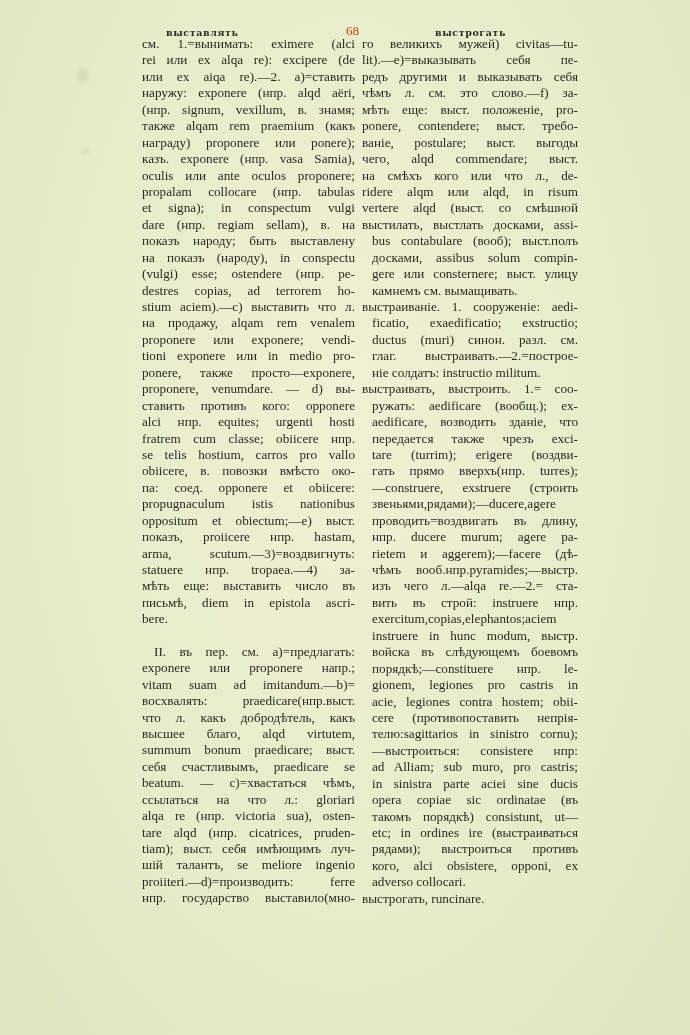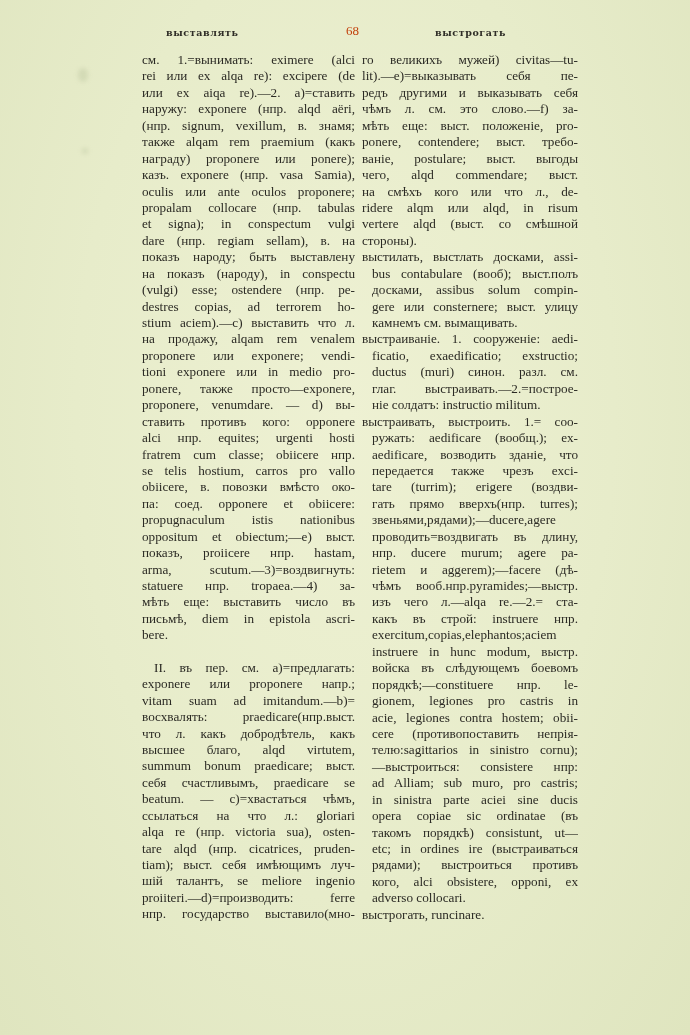--- a/index.html
+++ b/index.html
@@ -51,21 +51,21 @@
       left: 435px;
       top: 4px;
       font-family: "DejaVu Serif", serif;
       font-weight: bold;
       font-size: 9.5px;
       letter-spacing: 0.6px;
       color: #2e2c26;
     }
     .column {
       position: absolute;
-      top: 52px;
+      top: 36px;
     }
     .col-left {
       left: 142px;
       width: 213px;
     }
     .col-right {
       left: 362px;
       width: 216px;
     }
     .line {
@@ -169,44 +169,44 @@
       <div class="line">lit).—e)=выказывать себя пе-</div>
       <div class="line">редъ другими и выказывать себя</div>
       <div class="line">чѣмъ л. см. это слово.—f) за-</div>
       <div class="line">мѣть еще: выст. положеніе, pro-</div>
       <div class="line">ponere, contendere; выст. требо-</div>
       <div class="line">ваніе, postulare; выст. выгоды</div>
       <div class="line">чего, alqd commendare; выст.</div>
       <div class="line">на смѣхъ кого или что л., de-</div>
       <div class="line">ridere alqm или alqd, in risum</div>
       <div class="line">vertere alqd (выст. со смѣшной</div>
-      <div class="line last">стороны).</div>
       <div class="line">выстилать, выстлать досками, assi-</div>
       <div class="line indent">bus contabulare (вооб); выст.полъ</div>
       <div class="line indent">досками, assibus solum compin-</div>
       <div class="line indent">gere или consternere; выст. улицу</div>
       <div class="line indent last">камнемъ см. вымащивать.</div>
       <div class="line">выстраиваніе. 1. сооруженіе: aedi-</div>
       <div class="line indent">ficatio, exaedificatio; exstructio;</div>
       <div class="line indent">ductus (muri) синон. разл. см.</div>
       <div class="line indent">глаг. выстраивать.—2.=построе-</div>
       <div class="line indent last">ніе солдатъ: instructio militum.</div>
       <div class="line">выстраивать, выстроить. 1.= соо-</div>
       <div class="line indent">ружать: aedificare (вообщ.); ex-</div>
       <div class="line indent">aedificare, возводить зданіе, что</div>
       <div class="line indent">передается также чрезъ exci-</div>
       <div class="line indent">tare (turrim); erigere (воздви-</div>
       <div class="line indent">гать прямо вверхъ(нпр. turres);</div>
+      <div class="line indent">—construere, exstruere (строить</div>
       <div class="line indent">звеньями,рядами);—ducere,agere</div>
       <div class="line indent">проводить=воздвигать въ длину,</div>
       <div class="line indent">нпр. ducere murum; agere pa-</div>
       <div class="line indent">rietem и aggerem);—facere (дѣ-</div>
       <div class="line indent">чѣмъ вооб.нпр.pyramides;—выстр.</div>
       <div class="line indent">изъ чего л.—alqa re.—2.= ста-</div>
-      <div class="line indent">какъ въ строй: instruere нпр.</div>
+      <div class="line indent">вить въ строй: instruere нпр.</div>
       <div class="line indent">exercitum,copias,elephantos;aciem</div>
       <div class="line indent">instruere in hunc modum, выстр.</div>
       <div class="line indent">войска въ слѣдующемъ боевомъ</div>
       <div class="line indent">порядкѣ;—constituere нпр. le-</div>
       <div class="line indent">gionem, legiones pro castris in</div>
       <div class="line indent">acie, legiones contra hostem; obii-</div>
       <div class="line indent">cere (противопоставить непрія-</div>
       <div class="line indent">телю:sagittarios in sinistro cornu);</div>
       <div class="line indent">—выстроиться: consistere нпр:</div>
       <div class="line indent">ad Alliam; sub muro, pro castris;</div>

